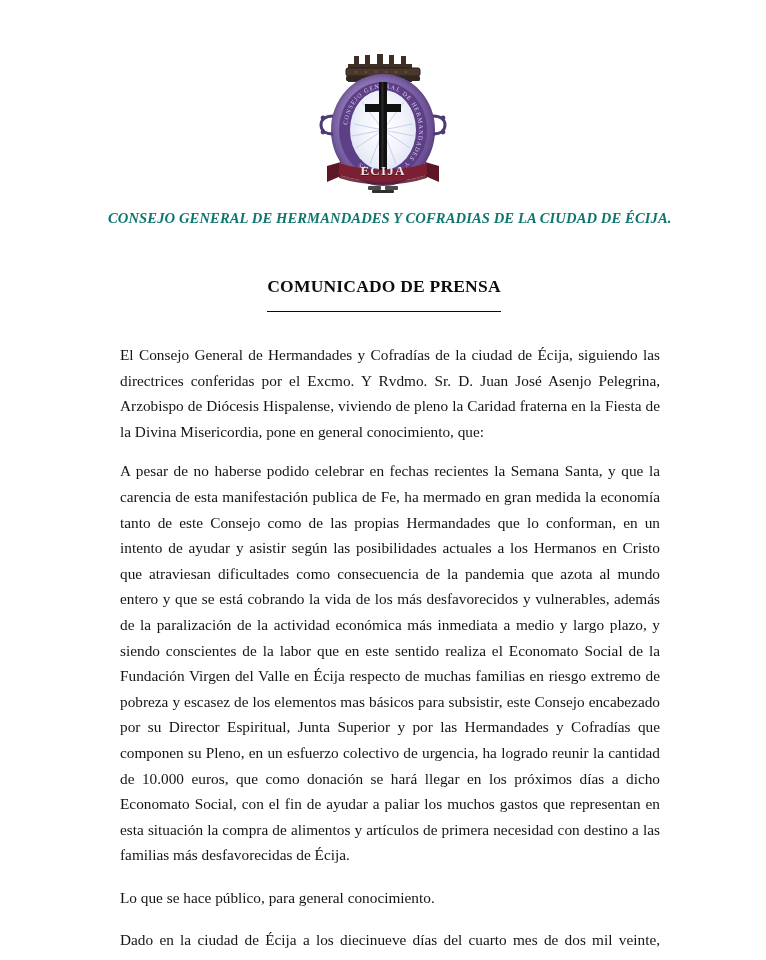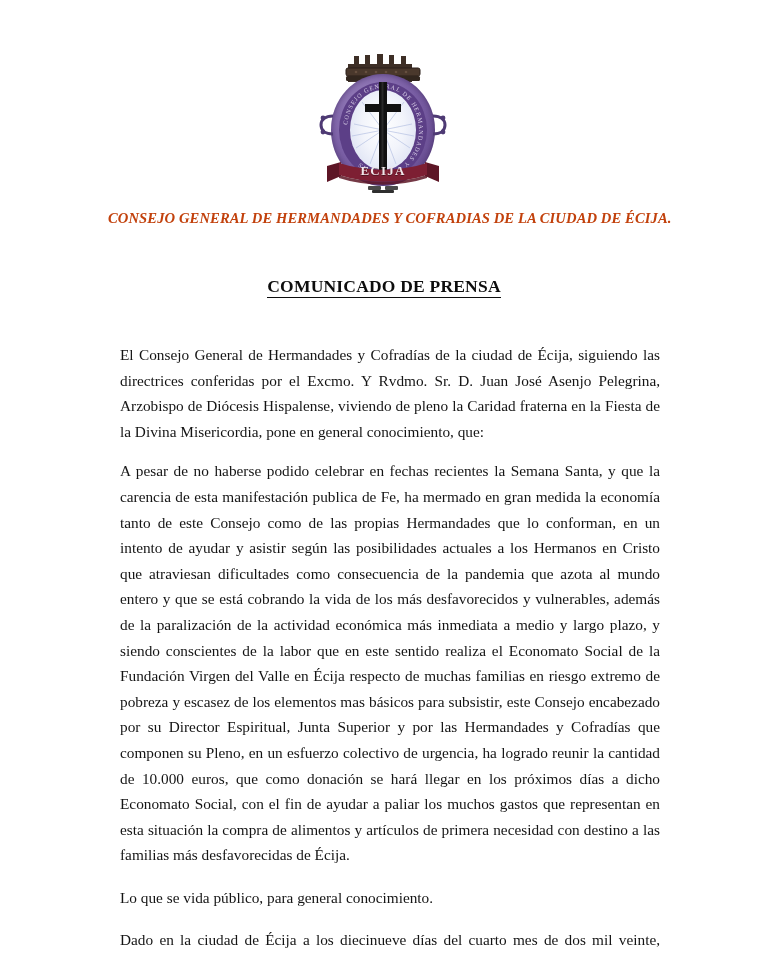--- a/index.html
+++ b/index.html
@@ -144,38 +144,38 @@
   .council-line {
     position: absolute;
     top: 210px;
     left: 108px;
     width: 560px;
     font-family: "Liberation Serif", "DejaVu Serif", serif;
     font-style: italic;
     font-weight: bold;
     font-size: 14.6px;
     letter-spacing: .1px;
-    color: #c2410c;
+    color: #0f766e;
     white-space: nowrap;
   }
 
   .doc-title {
     position: absolute;
     top: 276px;
     left: 108px;
     width: 552px;
     text-align: center;
     font-weight: bold;
     font-size: 17.5px;
     letter-spacing: .2px;
     color: #0d0d0d;
   }
   .doc-title span {
     border-bottom: 1.6px solid #0d0d0d;
-    padding-bottom: 1px;
+    padding-bottom: 15px;
   }
 
   .body-text {
     position: absolute;
     top: 342px;
     left: 108px;
     width: 552px;
   }
   .body-text p {
     margin: 0 0 14px 12px;
@@ -278,17 +278,17 @@
 
   <div class="council-line">CONSEJO GENERAL DE HERMANDADES Y COFRADIAS DE LA CIUDAD DE ÉCIJA.</div>
 
   <div class="doc-title">
     <span>COMUNICADO DE PRENSA</span>
   </div>
 
   <div class="body-text">
     <p>El Consejo General de  Hermandades  y  Cofradías de la ciudad de  Écija, siguiendo las directrices conferidas por el Excmo. Y  Rvdmo.  Sr. D. Juan José Asenjo Pelegrina, Arzobispo de Diócesis Hispalense, viviendo de pleno la Caridad fraterna en la Fiesta de la Divina Misericordia, pone en general conocimiento, que:</p>
     <p class="gap-after">A pesar de no haberse podido celebrar en fechas recientes la Semana  Santa, y que la carencia de esta manifestación publica de Fe, ha mermado en gran medida la economía tanto de este Consejo como de las propias Hermandades que lo conforman, en un intento de ayudar y asistir según las posibilidades actuales a los Hermanos en Cristo que atraviesan dificultades como consecuencia de la pandemia que azota al mundo entero y que se está cobrando la vida de los más desfavorecidos y vulnerables, además de la paralización de la actividad económica más inmediata a medio y largo plazo, y siendo conscientes de la labor que en este sentido realiza el Economato Social de la Fundación Virgen del Valle en Écija respecto de muchas familias en riesgo extremo de pobreza y escasez de los elementos mas básicos para subsistir, este Consejo encabezado por su Director Espiritual, Junta Superior y por las Hermandades y Cofradías que componen su Pleno, en un esfuerzo colectivo de urgencia, ha logrado reunir la cantidad de 10.000 euros, que como donación se hará llegar en los próximos días a dicho Economato Social, con el fin de ayudar a paliar los muchos gastos que representan en esta situación la compra de alimentos y artículos de primera necesidad con destino a las familias más desfavorecidas  de Écija.</p>
-    <p class="gap-after">Lo que se vida público, para general conocimiento.</p>
+    <p class="gap-after">Lo que se hace público, para general conocimiento.</p>
     <p>Dado en la ciudad de Écija a los diecinueve días del cuarto mes de dos mil veinte, siendo la Festividad de la Divina Misericordia y año de Nuestro Señor Jesucristo.</p>
   </div>
 
 </div>
 
 </body></html>

